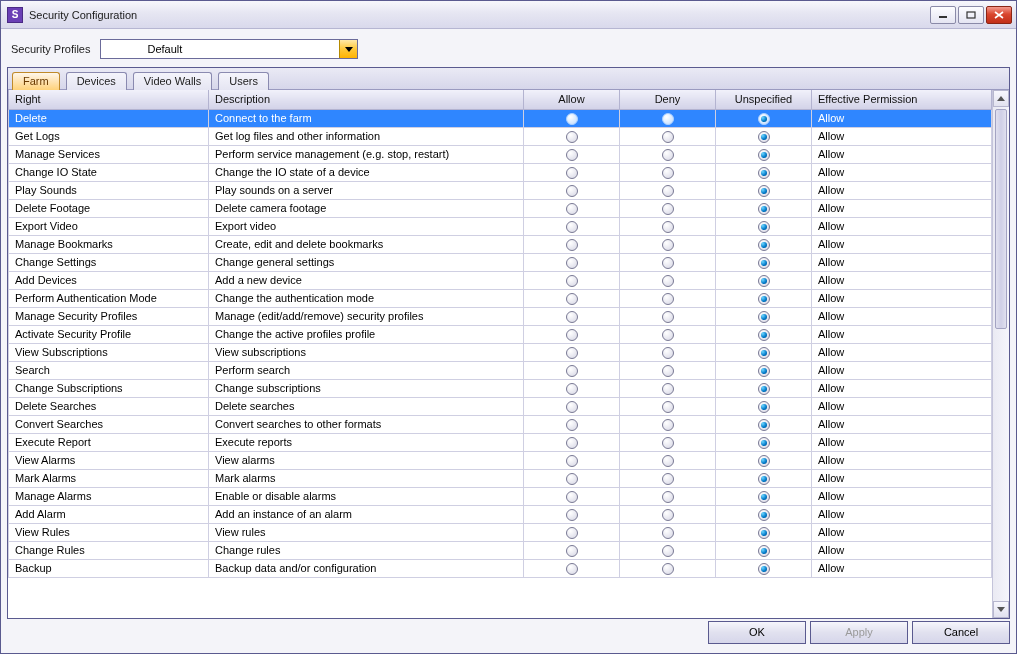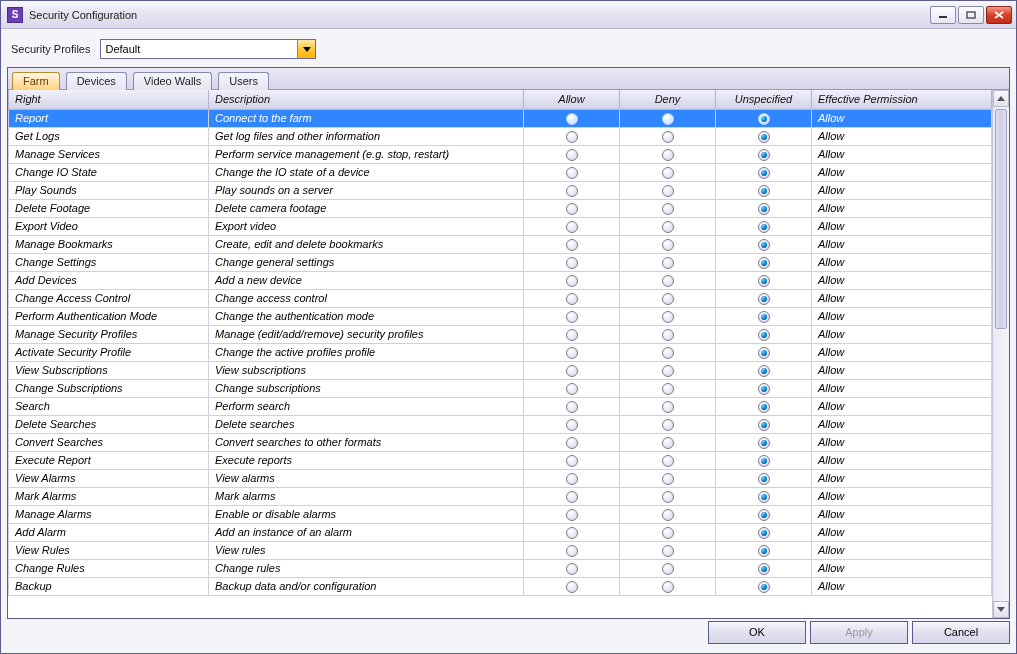--- a/index.html
+++ b/index.html
@@ -52,20 +52,21 @@
   .profile-row {
     padding: 10px 10px 8px 10px;
     display: flex; align-items: center; gap: 10px;
   }
   .profile-row label { color: #222; }
   .combo {
     display: flex; align-items: stretch;
     height: 20px;
     border: 1px solid #6b6b9a;
     background: #fff;
+    padding-left: 42px;
   }
   .combo input {
     border: none; outline: none; padding: 0 4px; width: 196px; font: inherit;
     background: #fff;
   }
   .combo .combo-btn {
     width: 18px;
     background: linear-gradient(to bottom, #ffe9a8, #ffc839 50%, #ffb300);
     border-left: 1px solid #b58a00;
     display: flex; align-items: center; justify-content: center;
@@ -119,21 +120,20 @@
   .grid-scroll {
     flex: 1;
     overflow-y: hidden;
     overflow-x: hidden;
     min-height: 0;
   }
   table.grid {
     border-collapse: collapse;
     width: 100%;
     table-layout: fixed;
-    font-style: italic;
   }
   table.grid thead th {
     background: linear-gradient(to bottom, #f1f1fa, #dedeef 60%, #d3d3e8);
     border: 1px solid #b3b3d0;
     border-top: none;
     text-align: left;
     font-weight: normal;
     padding: 2px 6px;
     height: 19px;
     color: #111;
@@ -292,21 +292,21 @@
               <th>Right</th>
               <th>Description</th>
               <th class="center">Allow</th>
               <th class="center">Deny</th>
               <th class="center">Unspecified</th>
               <th>Effective Permission</th>
             </tr>
           </thead>
           <tbody id="grid-body">
               <tr class="selected">
-                <td>Report</td>
+                <td>Delete</td>
                 <td>Connect to the farm</td>
                 <td class="center"><span class="radio"></span></td>
                 <td class="center"><span class="radio"></span></td>
                 <td class="center"><span class="radio checked"></span></td>
                 <td>Allow</td>
               </tr>
               <tr>
                 <td>Get Logs</td>
                 <td>Get log files and other information</td>
                 <td class="center"><span class="radio"></span></td>
@@ -372,28 +372,20 @@
               </tr>
               <tr>
                 <td>Add Devices</td>
                 <td>Add a new device</td>
                 <td class="center"><span class="radio"></span></td>
                 <td class="center"><span class="radio"></span></td>
                 <td class="center"><span class="radio checked"></span></td>
                 <td>Allow</td>
               </tr>
               <tr>
-                <td>Change Access Control</td>
-                <td>Change access control</td>
-                <td class="center"><span class="radio"></span></td>
-                <td class="center"><span class="radio"></span></td>
-                <td class="center"><span class="radio checked"></span></td>
-                <td>Allow</td>
-              </tr>
-              <tr>
                 <td>Perform Authentication Mode</td>
                 <td>Change the authentication mode</td>
                 <td class="center"><span class="radio"></span></td>
                 <td class="center"><span class="radio"></span></td>
                 <td class="center"><span class="radio checked"></span></td>
                 <td>Allow</td>
               </tr>
               <tr>
                 <td>Manage Security Profiles</td>
                 <td>Manage (edit/add/remove) security profiles</td>
@@ -412,30 +404,30 @@
               </tr>
               <tr>
                 <td>View Subscriptions</td>
                 <td>View subscriptions</td>
                 <td class="center"><span class="radio"></span></td>
                 <td class="center"><span class="radio"></span></td>
                 <td class="center"><span class="radio checked"></span></td>
                 <td>Allow</td>
               </tr>
               <tr>
+                <td>Search</td>
+                <td>Perform search</td>
+                <td class="center"><span class="radio"></span></td>
+                <td class="center"><span class="radio"></span></td>
+                <td class="center"><span class="radio checked"></span></td>
+                <td>Allow</td>
+              </tr>
+              <tr>
                 <td>Change Subscriptions</td>
                 <td>Change subscriptions</td>
-                <td class="center"><span class="radio"></span></td>
-                <td class="center"><span class="radio"></span></td>
-                <td class="center"><span class="radio checked"></span></td>
-                <td>Allow</td>
-              </tr>
-              <tr>
-                <td>Search</td>
-                <td>Perform search</td>
                 <td class="center"><span class="radio"></span></td>
                 <td class="center"><span class="radio"></span></td>
                 <td class="center"><span class="radio checked"></span></td>
                 <td>Allow</td>
               </tr>
               <tr>
                 <td>Delete Searches</td>
                 <td>Delete searches</td>
                 <td class="center"><span class="radio"></span></td>
                 <td class="center"><span class="radio"></span></td>

